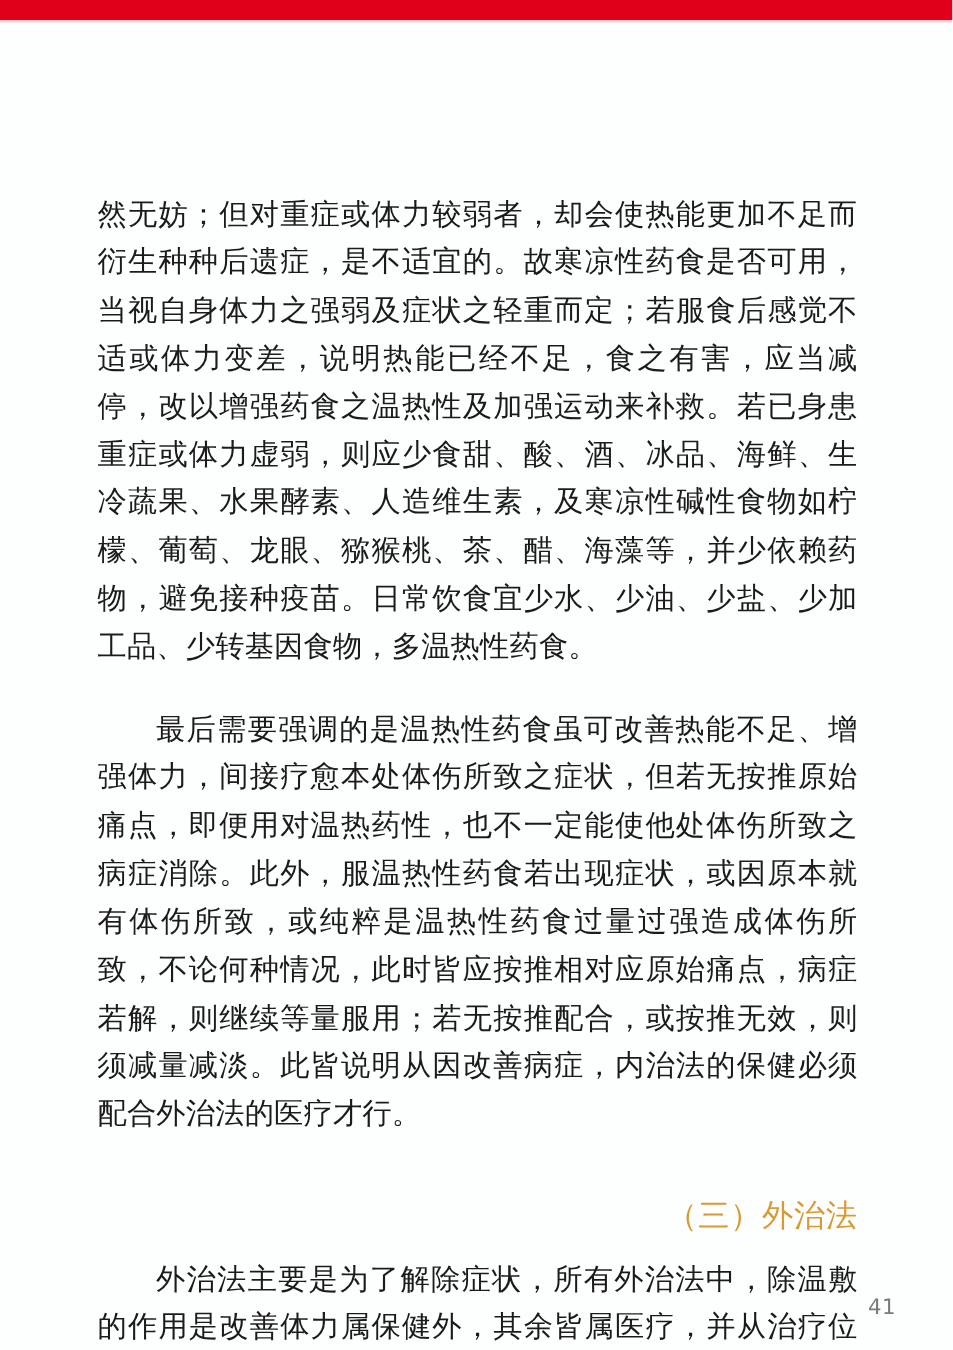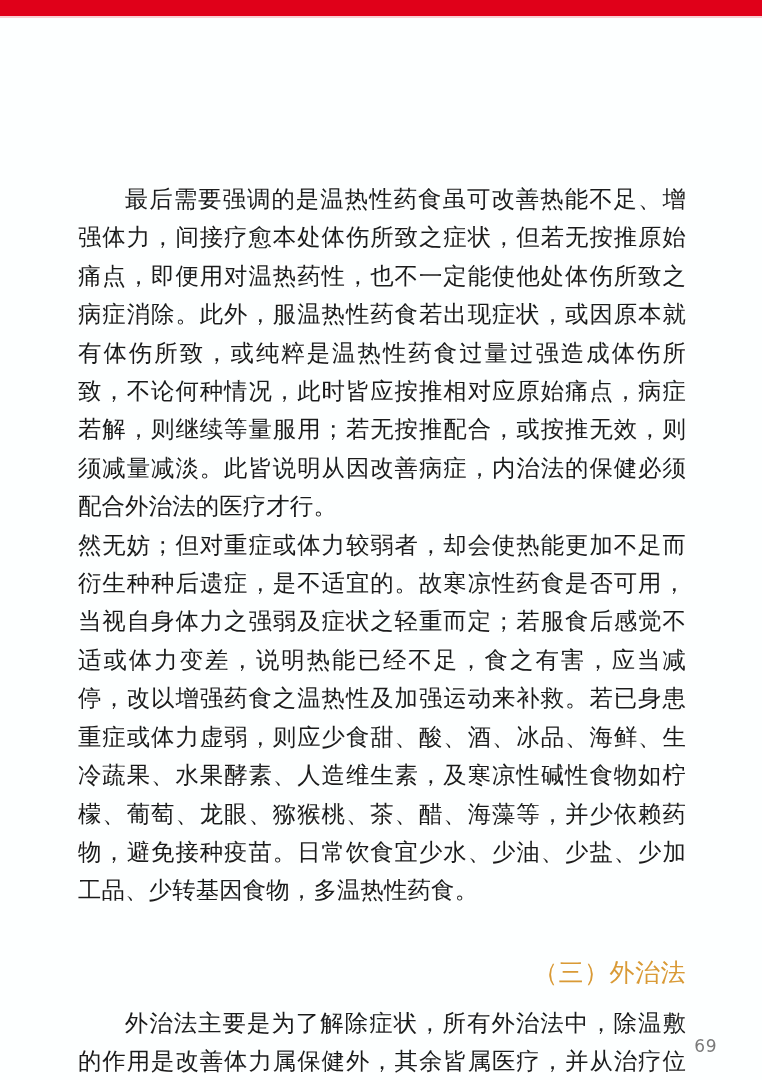--- a/index.html
+++ b/index.html
@@ -107,25 +107,25 @@
 </head>
 <body>
 
 <div id="page">
 
   <div id="top-bar"></div>
   <div id="top-bar-shade"></div>
 
   <div id="content">
 
+    <p class="para" id="para-1">然无妨；但对重症或体力较弱者，却会使热能更加不足而衍生种种后遗症，是不适宜的。故寒凉性药食是否可用，当视自身体力之强弱及症状之轻重而定；若服食后感觉不适或体力变差，说明热能已经不足，食之有害，应当减停，改以增强药食之温热性及加强运动来补救。若已身患重症或体力虚弱，则应少食甜、酸、酒、冰品、海鲜、生冷蔬果、水果酵素、人造维生素，及寒凉性碱性食物如柠檬、葡萄、龙眼、猕猴桃、茶、醋、海藻等，并少依赖药物，避免接种疫苗。日常饮食宜少水、少油、少盐、少加工品、少转基因食物，多温热性药食。</p>
+
     <p class="para indent" id="para-2">最后需要强调的是温热性药食虽可改善热能不足、增强体力，间接疗愈本处体伤所致之症状，但若无按推原始痛点，即便用对温热药性，也不一定能使他处体伤所致之病症消除。此外，服温热性药食若出现症状，或因原本就有体伤所致，或纯粹是温热性药食过量过强造成体伤所致，不论何种情况，此时皆应按推相对应原始痛点，病症若解，则继续等量服用；若无按推配合，或按推无效，则须减量减淡。此皆说明从因改善病症，内治法的保健必须配合外治法的医疗才行。</p>
-
-    <p class="para" id="para-1">然无妨；但对重症或体力较弱者，却会使热能更加不足而衍生种种后遗症，是不适宜的。故寒凉性药食是否可用，当视自身体力之强弱及症状之轻重而定；若服食后感觉不适或体力变差，说明热能已经不足，食之有害，应当减停，改以增强药食之温热性及加强运动来补救。若已身患重症或体力虚弱，则应少食甜、酸、酒、冰品、海鲜、生冷蔬果、水果酵素、人造维生素，及寒凉性碱性食物如柠檬、葡萄、龙眼、猕猴桃、茶、醋、海藻等，并少依赖药物，避免接种疫苗。日常饮食宜少水、少油、少盐、少加工品、少转基因食物，多温热性药食。</p>
 
     <h2 id="section-heading">（三）外治法</h2>
 
     <p class="para indent" id="para-3">外治法主要是为了解除症状，所有外治法中，除温敷的作用是改善体力属保健外，其余皆属医疗，并从治疗位置的不同可分为从果解除症状与从因解除病症两大类。从果解除症状是直接处</p>
 
   </div>
 
-  <div id="page-number">69</div>
+  <div id="page-number">41</div>
 
 </div>
 
 </body></html>

